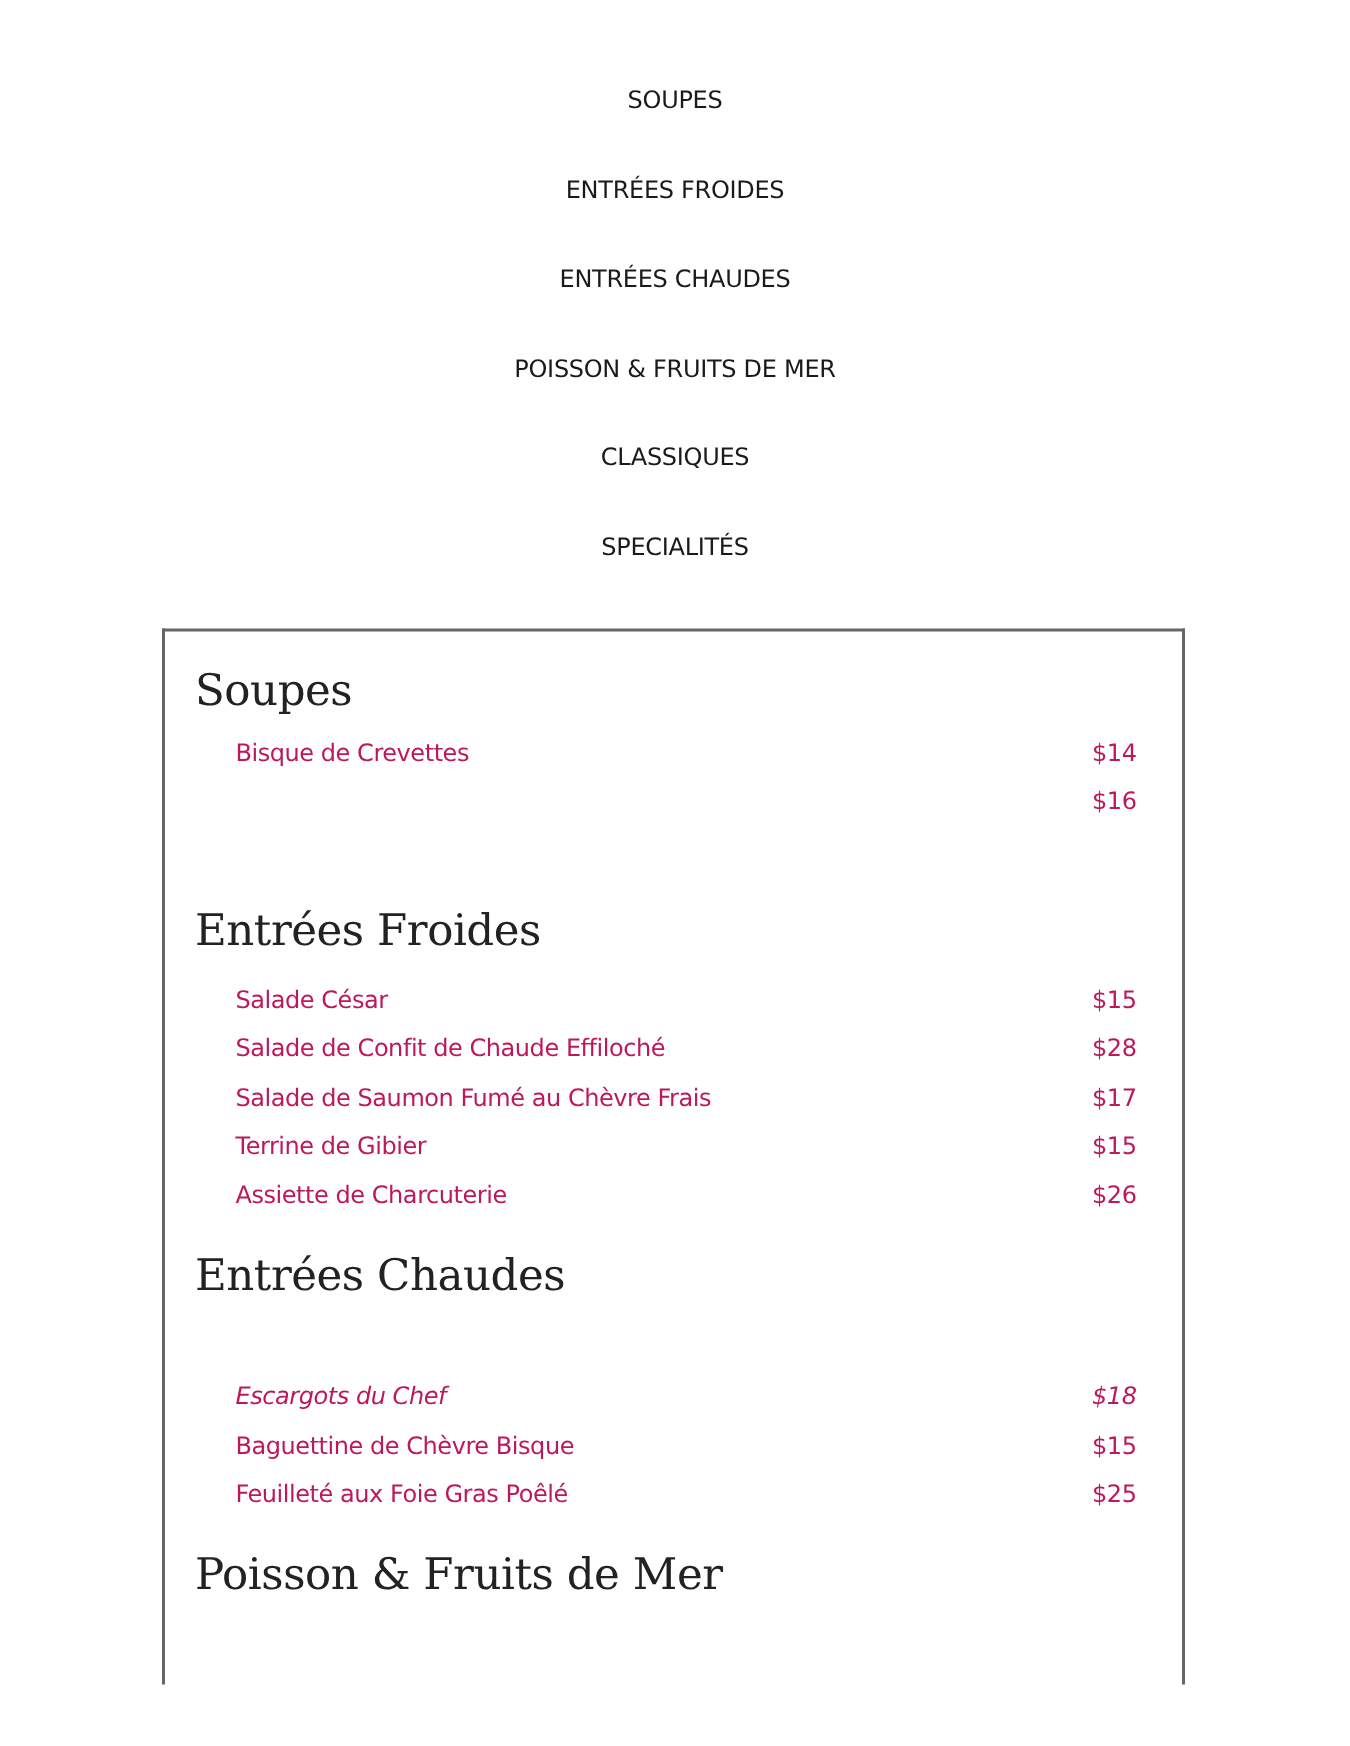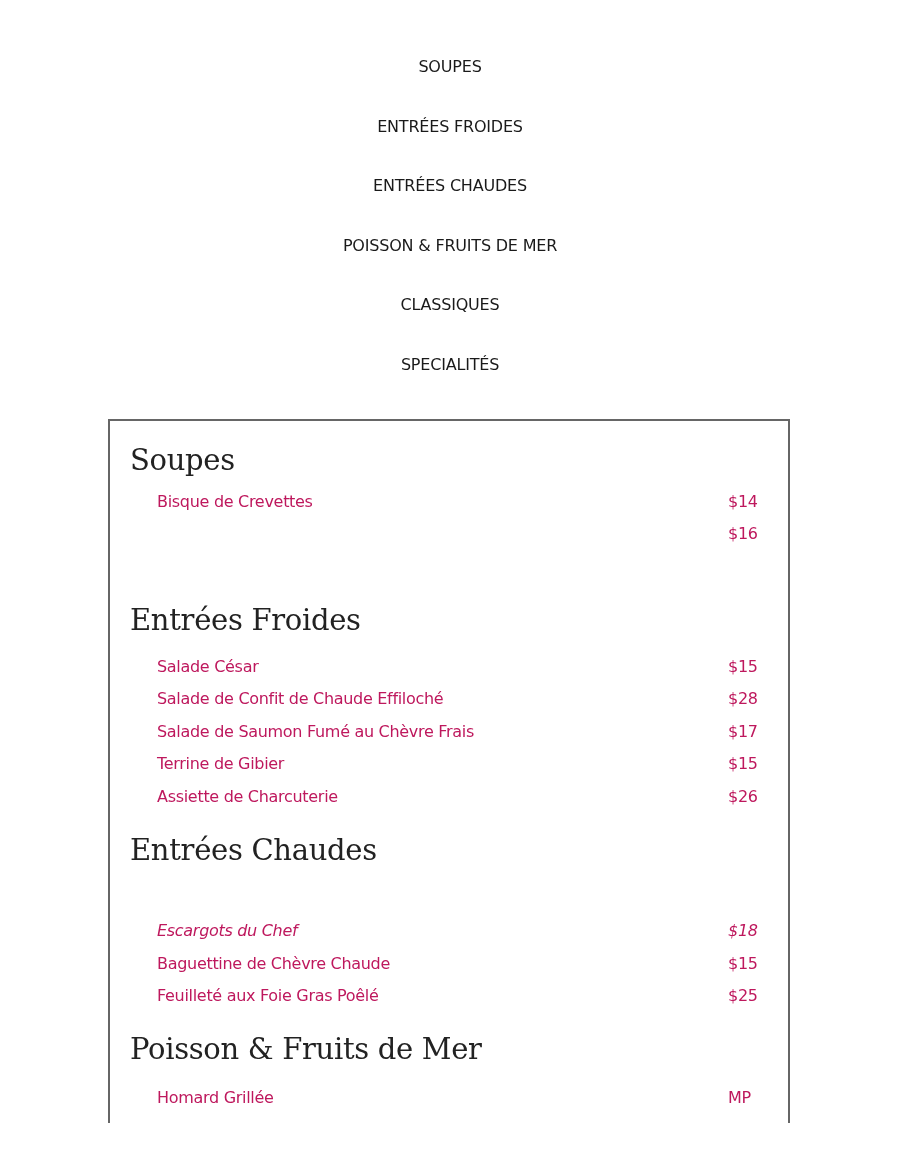--- a/index.html
+++ b/index.html
@@ -124,26 +124,22 @@
     <span class="name">Assiette de Charcuterie</span>
     <span class="price">$26</span>
   </div>
 
   <div class="section-title" style="top:412px;">Entrées Chaudes</div>
   <div class="item" style="top:498px;font-style:italic;">
     <span class="name">Escargots du Chef</span>
     <span class="price">$18</span>
   </div>
   <div class="item" style="top:531px;">
-    <span class="name">Baguettine de Chèvre Chaude</span>
+    <span class="name">Baguettine de Chèvre Bisque</span>
     <span class="price">$15</span>
   </div>
   <div class="item" style="top:563px;">
     <span class="name">Feuilleté aux Foie Gras Poêlé</span>
     <span class="price">$25</span>
   </div>
 
   <div class="section-title" style="top:611px;">Poisson &amp; Fruits de Mer</div>
-  <div class="item" style="top:665px;">
-    <span class="name">Homard Grillée</span>
-    <span class="price">MP</span>
-  </div>
 </div>
 
 </body></html>

